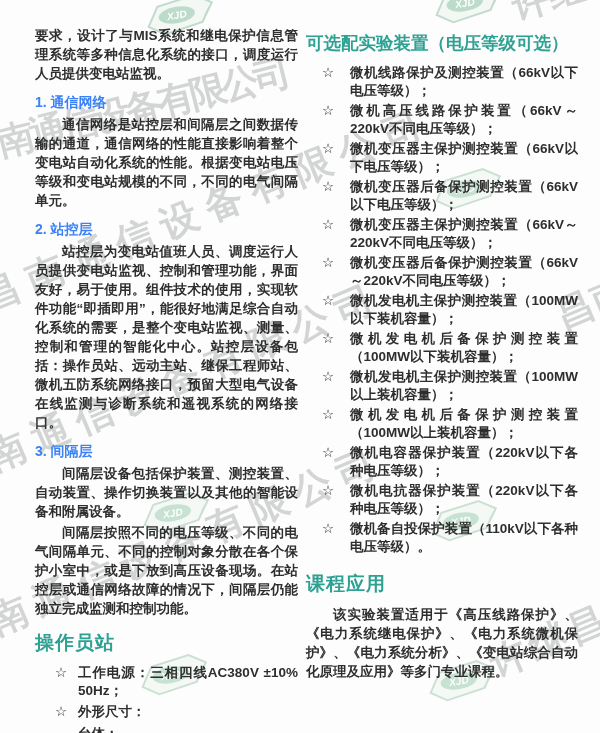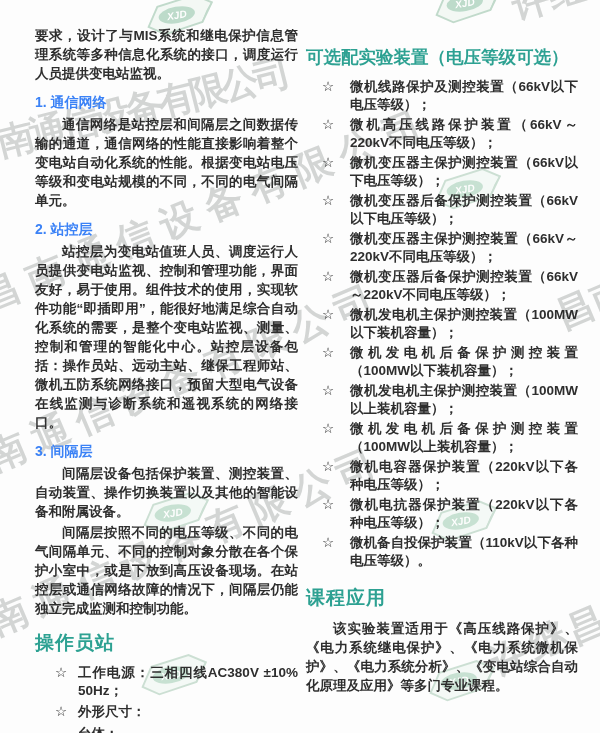--- a/index.html
+++ b/index.html
@@ -12,21 +12,21 @@
   .wm-layer { position:absolute; left:0; top:0; width:100%; height:100%; z-index:0; }
   .wm-text {
     position:absolute; white-space:nowrap; font-weight:700;
     color:#9aa09e; opacity:0.42; transform-origin:left top;
     font-family:"Liberation Serif", serif;
   }
   .wm-logo { position:absolute; opacity:0.75; }
   
   .content { position:absolute; left:0; top:0; width:100%; height:100%; z-index:1; }
   .col-left  { position:absolute; left:35px;  top:26px; width:263px; }
-  .col-right { position:absolute; left:306px; top:38px; width:272px; }
+  .col-right { position:absolute; left:306px; top:24px; width:272px; }
   .body-text {
     font-size:13.5px; line-height:19px; color:#2e2e2e; font-weight:600;
     text-align:justify; margin:0 0 2px 0;
   }
   .indent2 { text-indent:2em; }
   .sub-head {
     font-size:14px; line-height:17px; color:#3b82f6; font-weight:800;
     margin:11px 0 4px 0;
   }
   .section-head {

